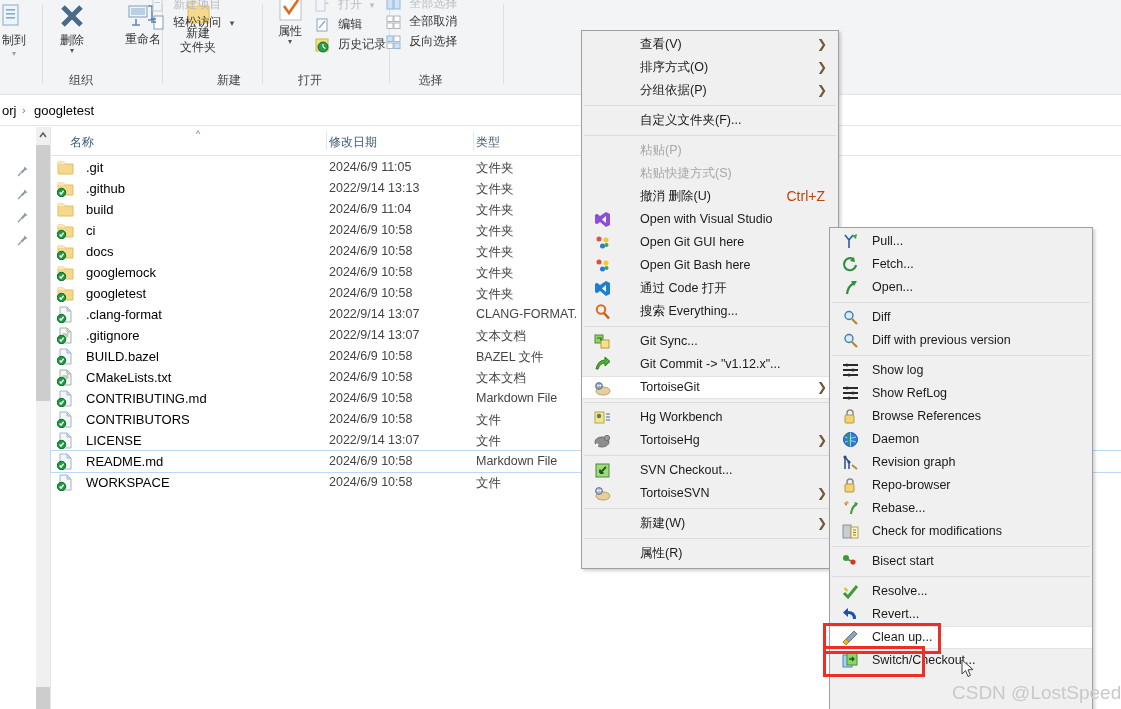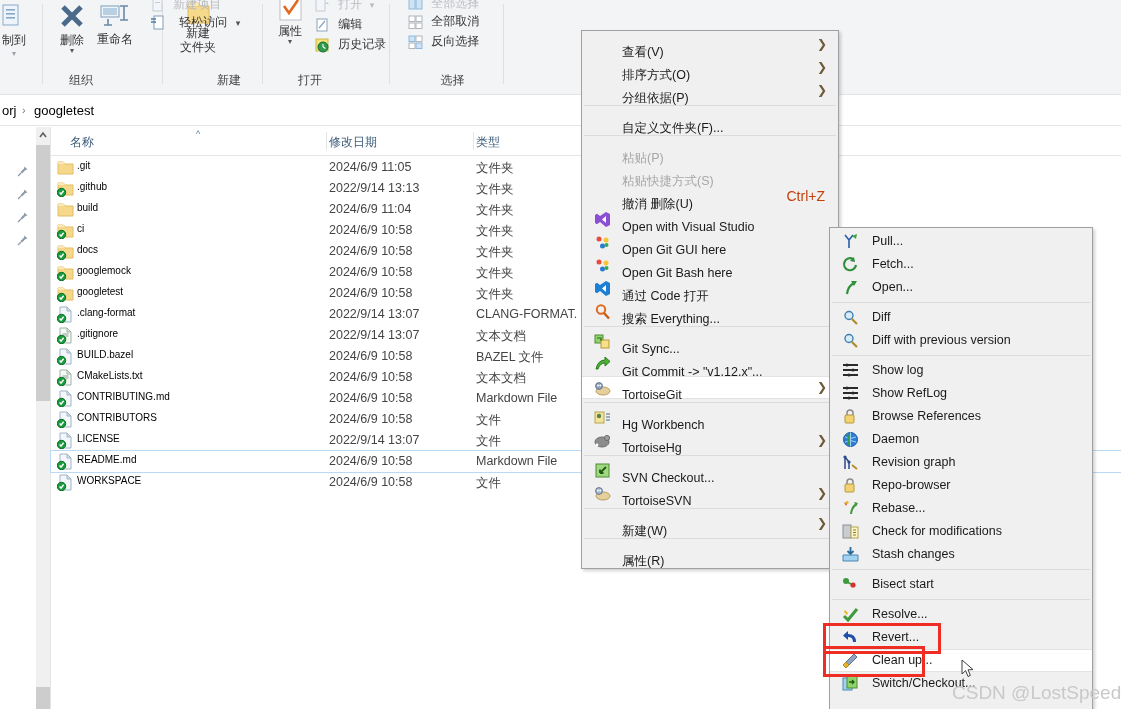--- a/index.html
+++ b/index.html
@@ -39,39 +39,39 @@
 
   
   #filelist{position:absolute;left:51px;top:127px;width:1070px;height:582px;background:#fff;}
   #collist{position:absolute;left:0;top:0;width:1070px;height:29px;background:#fff;}
   #collist .col{position:absolute;top:7px;font-size:12px;color:#3c5c7a;white-space:nowrap;}
   #collist .colsep{position:absolute;top:5px;width:1px;height:18px;background:#e4e5e7;}
   #collist .hline{position:absolute;left:0;bottom:0;width:1070px;height:1px;background:#e4e5e7;}
   #collist .sortcaret{position:absolute;top:2px;font-size:9px;color:#5b7fa5;}
 
   .row{position:absolute;left:0;width:1070px;height:21px;}
-  .row .fname{position:absolute;left:26px;top:3px;font-size:10px;color:#000;white-space:nowrap;}
+  .row .fname{position:absolute;left:35px;top:3px;font-size:13px;color:#000;white-space:nowrap;}
   .row .fdate{position:absolute;left:278px;top:3px;font-size:12.5px;color:#444;white-space:nowrap;}
   .row .ftype{position:absolute;left:425px;top:3px;font-size:12.5px;color:#444;white-space:nowrap;}
   .row .ficon{position:absolute;left:6px;top:2px;width:17px;height:17px;}
   .row.selected{background:#fff;outline:1px solid #b9d9f7;}
 
   
   .ctxmenu{position:absolute;background:#f0f0f0;border:1px solid #a0a0a0;box-shadow:2px 2px 3px rgba(0,0,0,.18);}
   .mi{position:relative;height:23px;line-height:23px;font-size:12.5px;color:#1a1a1a;white-space:nowrap;}
   .mi .milabel{position:absolute;left:42px;top:0;}
   .mi .miicon{position:absolute;left:12px;top:3px;width:17px;height:17px;}
   .mi .miarrow{position:absolute;right:11px;top:0;font-size:12px;color:#6e5a3a;font-weight:bold;}
   .mi .miaccel{position:absolute;right:13px;top:0;font-size:14px;color:#c2410c;}
   .mi.disabled .milabel{color:#a7a7a7;}
   .mi.hover{background:#fff;border-top:1px solid #e3e3e3;border-bottom:1px solid #e3e3e3;height:21px;line-height:21px;}
   .msep{height:1px;margin:3px 2px 3px 2px;background:#dcdcdc;}
 
   #menu1{left:581px;top:30px;width:256px;padding:2px 0 3px 0;}
-  #menu1 .mi .milabel{left:40px;margin-top:8px;}
+  #menu1 .mi .milabel{left:58px;}
   #menu2{left:829px;top:227px;width:262px;padding:2px 0 0 0;height:482px;overflow:hidden;}
 
   
   .redbox{position:absolute;border:3px solid #ee2d24;pointer-events:none;}
 
   
   #watermark{position:absolute;left:952px;top:682px;font-size:19px;color:#c9c9c9;white-space:nowrap;
              font-family:"Liberation Sans","DejaVu Sans",sans-serif;}
 
   
@@ -94,21 +94,21 @@
       <div style="font-size:8px;color:#9aa3ac;">▾</div>
     </div>
     <div class="rsep" style="left:42px;"></div>
     <div class="bigbtn" style="left:46px;top:0;width:52px;">
       <svg width="32" height="32" viewBox="0 0 32 32" style="display:block;margin:1px auto 0;">
         <path d="M7 6 L25 24 M25 6 L7 24" stroke="#4a6a8a" stroke-width="5" fill="none"></path>
       </svg>
       <div>删除</div>
       <div style="font-size:8px;color:#555;line-height:8px;">▾</div>
     </div>
-    <div class="bigbtn" style="left:84px;top:0;width:62px;">
+    <div class="bigbtn" style="left:112px;top:0;width:62px;">
       <svg width="34" height="30" viewBox="0 0 34 30" style="display:block;margin:2px auto 0;">
         <rect x="3" y="4" width="18" height="11" fill="#eef4fb" stroke="#7e9db8"></rect>
         <rect x="5" y="6" width="14" height="7" fill="#b9cfe2"></rect>
         <path d="M26 4 L26 18 M22 4 L30 4 M22 18 L30 18" stroke="#6a89a6" stroke-width="1.6" fill="none"></path>
         <path d="M10 17 L10 23 M6 23 L14 23" stroke="#6a89a6" stroke-width="1.6" fill="none"></path>
       </svg>
       <div>重命名</div>
     </div>
     <div class="glabel" style="left:0;width:162px;">组织</div>
   </div>
@@ -130,21 +130,21 @@
         <rect x="3" y="2" width="9" height="12" fill="#f2f6fa" stroke="#c6cbd0"></rect>
         <rect x="5" y="5" width="5" height="1" fill="#c6cbd0"></rect>
       </svg>
       <span style="margin-left:4px;">新建项目</span>
     </div>
     <div class="smallbtn" style="left:-10px;top:14px;">
       <svg class="ico" width="16" height="18" viewBox="0 0 16 18">
         <rect x="4" y="2" width="9" height="13" fill="#fff" stroke="#7f9cb8"></rect>
         <path d="M1 5 h5 M1 8 h5" stroke="#4f7ea8" stroke-width="1.4"></path>
       </svg>
-      <span style="margin-left:10px;">轻松访问</span>
+      <span style="margin-left:4px;">轻松访问</span>
       <span style="margin-left:5px;font-size:9px;color:#555;">▾</span>
     </div>
     <div class="glabel" style="left:-3px;width:144px;">新建</div>
   </div>
   <div class="rsep" style="left:262px;"></div>
 
   <div class="rgroup" style="left:263px;width:110px;">
     <div class="bigbtn" style="left:2px;top:0;width:50px;">
       <svg width="34" height="32" viewBox="0 0 34 32" style="display:block;margin:0 auto 0;">
         <rect x="7" y="-4" width="21" height="24" fill="#fff" stroke="#b9bfc6"></rect>
@@ -173,21 +173,21 @@
         <rect x="2" y="2" width="12" height="12" fill="#f2e27a" stroke="#c9b94d"></rect>
         <circle cx="9" cy="10" r="5" fill="#2e9a4e" stroke="#1c6b34"></circle>
         <path d="M9 10 l0 -3 M9 10 l2.5 1.5" stroke="#fff" stroke-width="1.1"></path>
       </svg>
       <span style="margin-left:4px;">历史记录</span>
     </div>
     <div class="glabel" style="left:-8px;width:110px;">打开</div>
   </div>
   <div class="rsep" style="left:389px;"></div>
 
-  <div class="rgroup" style="left:400px;width:120px;">
+  <div class="rgroup" style="left:378px;width:120px;">
     <div class="smallbtn dim" style="left:8px;top:-5px;">
       <svg class="ico" width="16" height="14" viewBox="0 0 16 14">
         <rect x="1" y="1" width="6" height="11" fill="#cfe3f5" stroke="#8fb8da"></rect>
         <rect x="8" y="1" width="6" height="11" fill="#cfe3f5" stroke="#8fb8da"></rect>
       </svg>
       <span style="margin-left:4px;">全部选择</span>
     </div>
     <div class="smallbtn" style="left:8px;top:13px;">
       <svg class="ico" width="16" height="14" viewBox="0 0 16 14">
         <rect x="1" y="1" width="6" height="5.5" fill="#fff" stroke="#b0b6bc"></rect>
@@ -682,27 +682,20 @@
       <span class="milabel">Rebase...</span>
     </div>
     <div class="mi">
       <span class="miicon"><svg width="17" height="17" viewBox="0 0 17 17">
           <rect x="1" y="2" width="8" height="13" fill="#c9cdd2" stroke="#8b9096"></rect>
           <rect x="9" y="4" width="7" height="11" fill="#fdf4c9" stroke="#b5a54c"></rect>
           <path d="M11 7 h3 M11 9.5 h3 M11 12 h3" stroke="#8a7a2a" stroke-width="1"></path>
         </svg></span>
       <span class="milabel">Check for modifications</span>
     </div>
-    <div class="mi">
-      <span class="miicon"><svg width="17" height="17" viewBox="0 0 17 17">
-          <path d="M1 9 h15 v6 h-15 z" fill="#9fd3f0" stroke="#4a87b8"></path>
-          <path d="M8.5 1 v6 M5.5 5 l3 3 l3 -3" stroke="#2a6a9a" stroke-width="1.8" fill="none"></path>
-        </svg></span>
-      <span class="milabel">Stash changes</span>
-    </div>
     <div class="msep"></div>
     <div class="mi">
       <span class="miicon"><svg width="17" height="17" viewBox="0 0 17 17">
           <circle cx="4" cy="5" r="3" fill="#3d9a3a"></circle>
           <circle cx="11" cy="9" r="2.6" fill="#d8322a"></circle>
           <path d="M6 6.5 L9 8" stroke="#3d9a3a" stroke-width="1.8"></path>
         </svg></span>
       <span class="milabel">Bisect start</span>
     </div>
     <div class="msep"></div>

